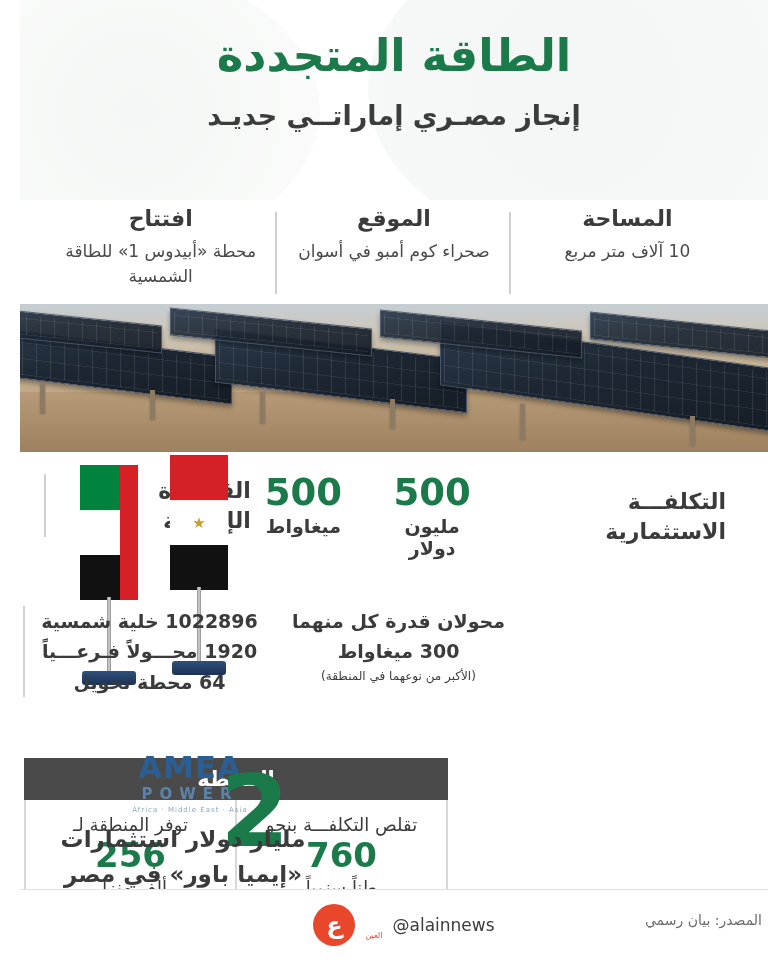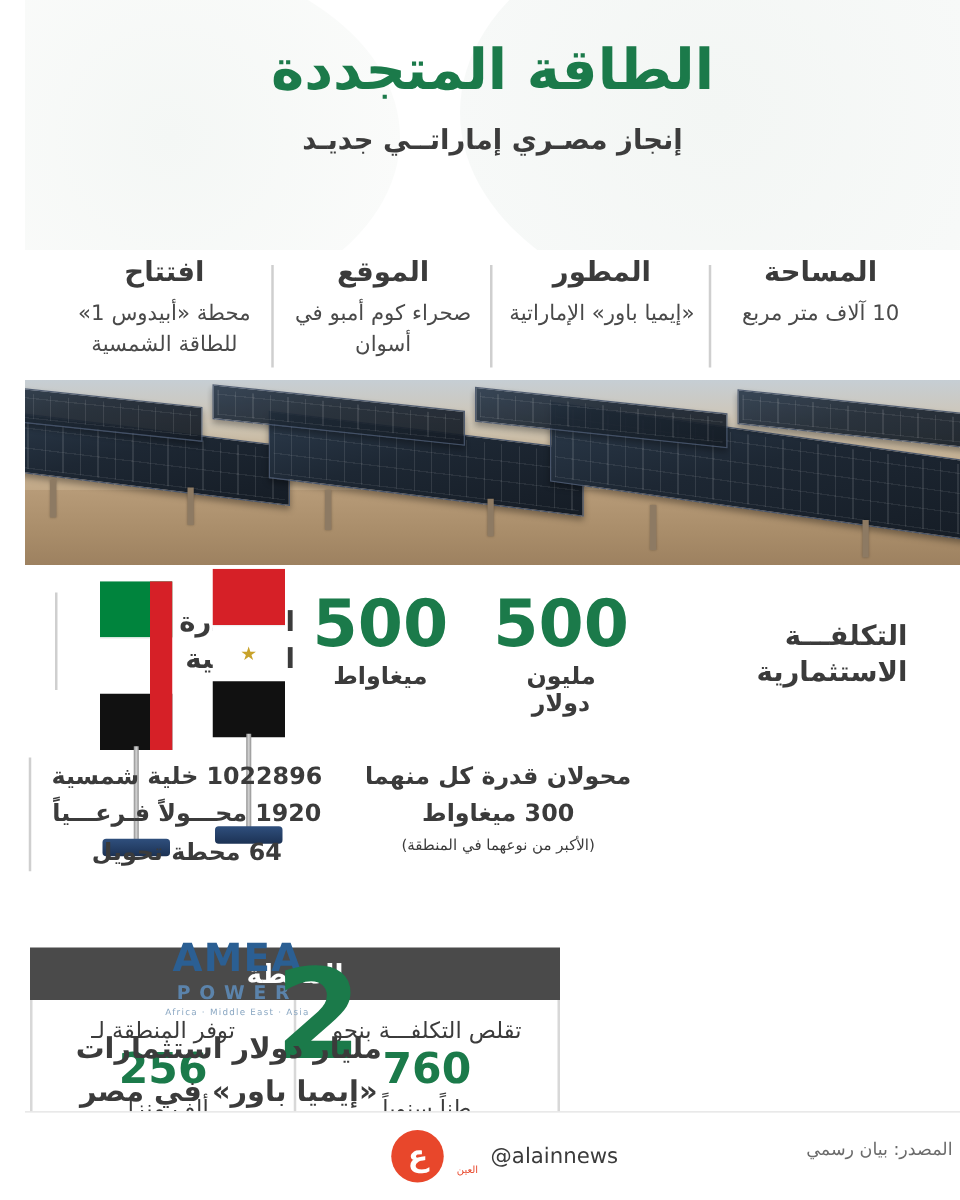--- a/index.html
+++ b/index.html
@@ -54,21 +54,21 @@
     font-size: 45px;
     font-weight: bold;
     color: #1b7a4a;
     letter-spacing: 0px;
     line-height: 1.15;
   }
   .title-sub {
     position: relative;
     text-align: center;
     margin-top: 18px;
-    font-size: 22px;
+    font-size: 27px;
     font-weight: bold;
     color: #3c3c3c;
     letter-spacing: 1px;
   }
 
   
   .facts {
     position: relative;
     display: flex;
     flex-direction: row;
@@ -164,21 +164,21 @@
   }
   .cap-labels {
     text-align: right;
     font-size: 22px;
     font-weight: bold;
     color: #3b3b3b;
     line-height: 1.35;
     letter-spacing: 1px;
   }
   .cap-number {
-    font-size: 52px;
+    font-size: 37px;
     font-weight: bold;
     color: #1b7a4a;
     line-height: 1;
   }
   .cap-unit {
     font-size: 19px;
     font-weight: bold;
     color: #3b3b3b;
     margin-top: 4px;
     text-align: center;
@@ -415,24 +415,20 @@
     <div class="title-main">الطاقة المتجددة</div>
     <div class="title-sub">إنجاز مصـري إماراتــي جديـد</div>
   </div>
 
   <div class="facts">
     <div class="fact">
       <div class="fact-title">المساحة</div>
       <div class="fact-text">10 آلاف متر مربع</div>
     </div>
     <div class="fact">
-      <div class="fact-title">المطور</div>
-      <div class="fact-text">«إيميا باور» الإماراتية</div>
-    </div>
-    <div class="fact">
       <div class="fact-title">الموقع</div>
       <div class="fact-text">صحراء كوم أمبو في أسوان</div>
     </div>
     <div class="fact">
       <div class="fact-title">افتتاح</div>
       <div class="fact-text">محطة «أبيدوس 1» للطاقة الشمسية</div>
     </div>
   </div>
 
   <div class="photo">

